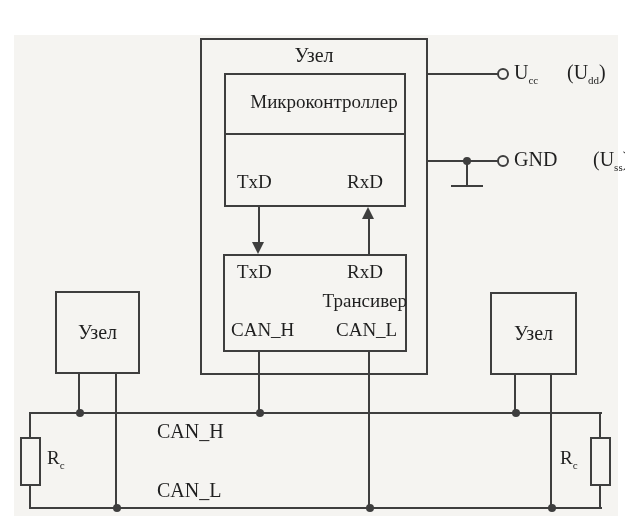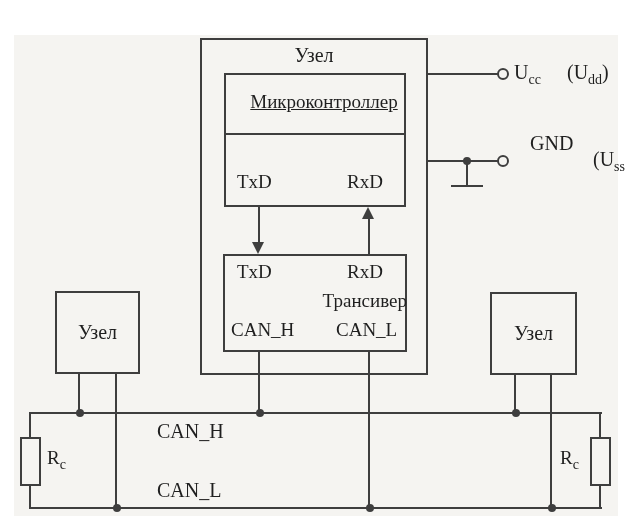--- a/index.html
+++ b/index.html
@@ -52,34 +52,34 @@
     border-bottom: 12px solid var(--line);
   }
   .lbl {
     position: absolute;
     font-size: 20px;
     color: var(--text);
     white-space: nowrap;
     line-height: 1.1;
   }
   .lbl.center { text-align: center; }
-  .lbl sub { font-size: 14px; line-height: 0; }
+  .lbl sub { font-size: 11px; line-height: 0; }
 </style>
 </head>
 <body>
 
 <div class="canvas">
 
   <div class="panel" style="left:14px; top:35px; width:604px; height:481px;"></div>
 
   <div class="box" style="left:200px; top:38px; width:228px; height:337px;"></div>
   <div class="lbl center" style="left:200px; top:44px; width:228px;">Узел</div>
 
   <div class="box" style="left:224px; top:73px; width:182px; height:62px;"></div>
-  <div class="lbl center" style="left:224px; top:92px; width:200px; font-size:19px;text-decoration:underline;">Микроконтроллер</div>
+  <div class="lbl center" style="left:224px; top:92px; width:200px; font-size:19px;">Микроконтроллер</div>
 
   <div class="box" style="left:224px; top:133px; width:182px; height:74px;"></div>
   <div class="lbl" style="left:237px; top:172px; font-size:19px;">TxD</div>
   <div class="lbl" style="left:347px; top:172px; font-size:19px;">RxD</div>
 
   <div class="vline" style="left:258px; top:207px; height:38px;"></div>
   <div class="arrow-down" style="left:252px; top:242px;"></div>
 
   <div class="arrow-up" style="left:362px; top:207px;"></div>
   <div class="vline" style="left:368px; top:218px; height:36px;"></div>
@@ -94,21 +94,21 @@
   <div class="vline" style="left:258px; top:352px; height:61px;"></div>
   <div class="vline" style="left:368px; top:352px; height:157px;"></div>
 
   <div class="hline" style="left:428px; top:73px; width:70px;"></div>
   <div class="term-circle" style="left:497px; top:68px;"></div>
   <div class="lbl" style="left:514px; top:61px;"><span>U</span><sub>cc</sub></div>
   <div class="lbl" style="left:567px; top:61px;"><span>(U</span><sub>dd</sub><span>)</span></div>
 
   <div class="hline" style="left:428px; top:160px; width:71px;"></div>
   <div class="term-circle" style="left:497px; top:155px;"></div>
-  <div class="lbl" style="left:514px; top:132px;margin-left:16px;">GND</div>
+  <div class="lbl" style="left:514px; top:148px;">GND</div>
   <div class="lbl" style="left:593px; top:148px;"><span>(U</span><sub>ss</sub><span>)</span></div>
 
   <div class="dot" style="left:463px; top:157px;"></div>
   <div class="vline" style="left:466px; top:161px; height:26px;"></div>
   <div class="hline" style="left:451px; top:185px; width:32px;"></div>
 
   <div class="box" style="left:55px; top:291px; width:85px; height:83px;"></div>
   <div class="lbl center" style="left:55px; top:321px; width:85px;">Узел</div>
   <div class="vline" style="left:78px; top:374px; height:39px;"></div>
   <div class="vline" style="left:115px; top:374px; height:135px;"></div>

